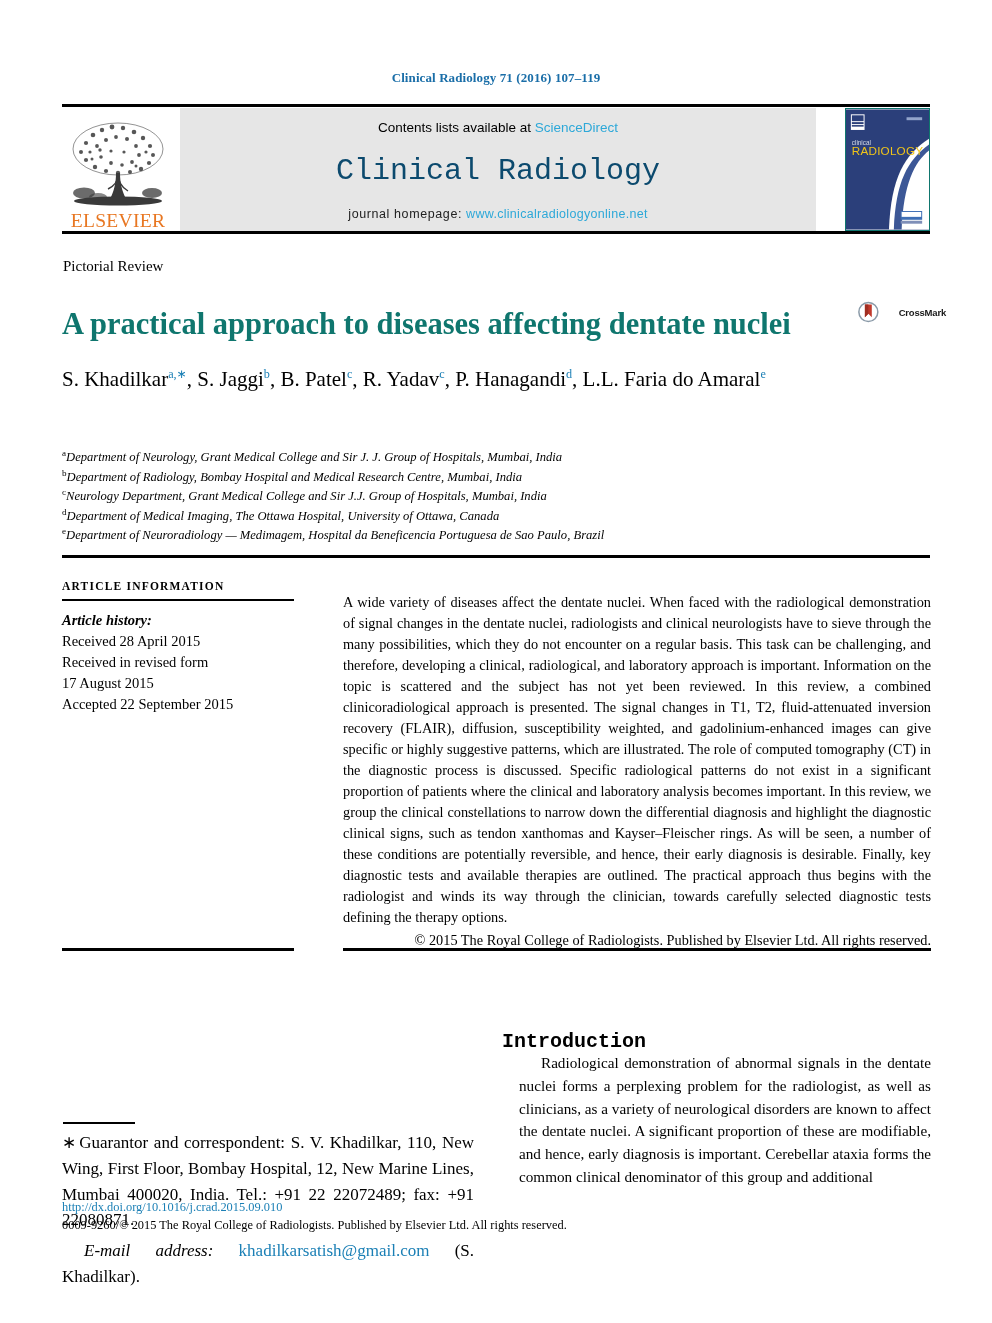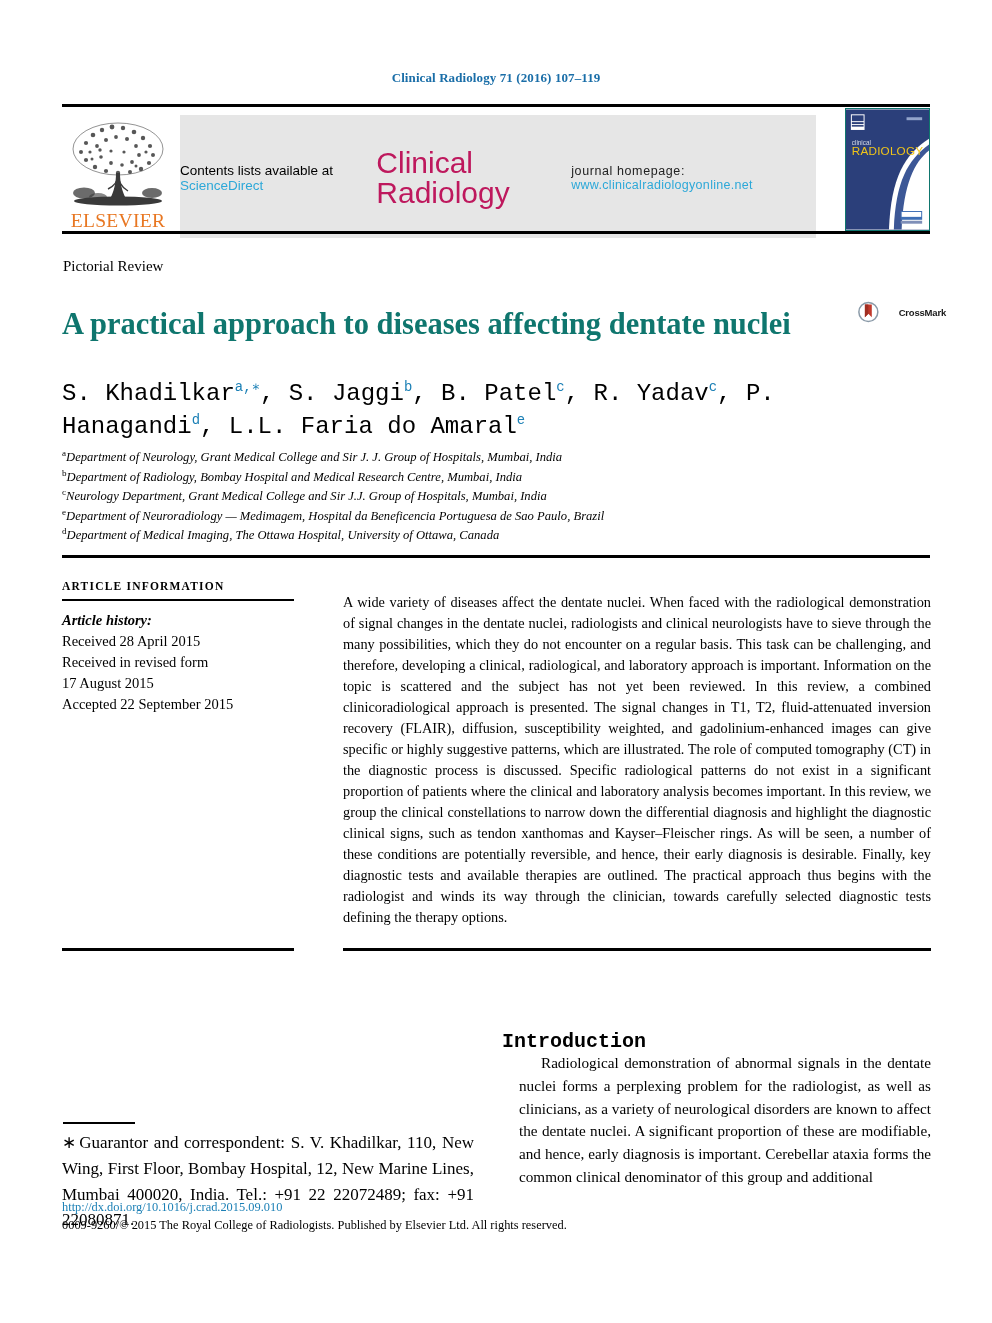--- a/index.html
+++ b/index.html
@@ -74,43 +74,43 @@
   .elsevier-word {
     font-family: "Liberation Serif", serif;
     font-size: 19.5px;
     color: #e87722;
     letter-spacing: 0.3px;
     line-height: 1;
     padding-bottom: 1px;
   }
   .masthead-center {
     position: absolute;
-    left: 118px; top: 11px;
+    left: 118px; top: 4px;
     width: 636px;
     height: 123px;
     background: #e6e6e6;
     display: flex;
-    flex-direction: row;
+    flex-direction: column;
     align-items: center;
     justify-content: space-between;
     padding: 12px 0 10px 0;
     box-sizing: border-box;
   }
   .contents-line {
     font-family: "Liberation Sans", sans-serif;
     font-size: 13.5px;
     color: #000;
   }
   .contents-line .sd-link {
     color: #2da8d8;
   }
   .journal-name {
-    font-family: Liberation Sans, sans-serif;
+    font-family: Liberation Mono, monospace;
     font-size: 30px;
-    color: #be185d;
+    color: #0c4a6e;
     line-height: 1;
   }
   .homepage-line {
     font-family: "Liberation Sans", sans-serif;
     font-size: 12.5px;
     color: #222;
     letter-spacing: 0.6px;
   }
   .homepage-line .hp-link {
     color: #2da8d8;
@@ -159,25 +159,25 @@
     font-family: "Liberation Sans", sans-serif;
     font-size: 9.5px;
     font-weight: bold;
     color: #1a1a1a;
     letter-spacing: -0.2px;
   }
 
   
   .authors {
     position: absolute;
-    left: 62px; top: 377px;
+    left: 62px; top: 365px;
     width: 820px;
-    font-size: 24px;
+    font-size: 21px;
     line-height: 1.38;
-    font-family: Liberation Mono, monospace;
+    font-family: Liberation Serif, serif;
   }
   .authors sup {
     color: #1a7fb5;
     font-size: 0.58em;
     vertical-align: super;
     line-height: 0;
   }
 
   
   .affiliations {
@@ -428,48 +428,54 @@
   </div>
 
   <div class="authors">
     <span><span>S. Khadilkar</span><sup>a,∗</sup></span><span>, </span><span><span>S. Jaggi</span><sup>b</sup></span><span>, </span><span><span>B. Patel</span><sup>c</sup></span><span>, </span><span><span>R. Yadav</span><sup>c</sup></span><span>, </span><span><span>P. Hanagandi</span><sup>d</sup></span><span>, </span><span><span>L.L. Faria do Amaral</span><sup>e</sup></span>
   </div>
 
   <div class="affiliations">
     <div><sup>a</sup><span>Department of Neurology, Grant Medical College and Sir J. J. Group of Hospitals, Mumbai, India</span></div>
     <div><sup>b</sup><span>Department of Radiology, Bombay Hospital and Medical Research Centre, Mumbai, India</span></div>
     <div><sup>c</sup><span>Neurology Department, Grant Medical College and Sir J.J. Group of Hospitals, Mumbai, India</span></div>
+    <div><sup>d</sup><span>Department of Medical Imaging, The Ottawa Hospital, University of Ottawa, Canada</span></div>
     <div><sup>e</sup><span>Department of Neuroradiology — Medimagem, Hospital da Beneficencia Portuguesa de Sao Paulo, Brazil</span></div>
-    <div><sup>d</sup><span>Department of Medical Imaging, The Ottawa Hospital, University of Ottawa, Canada</span></div>
   </div>
 
   <div class="rule-abstract-top"></div>
   <div class="rule-info-bottom"></div>
   <div class="rule-abstract-bottom"></div>
 
   <div class="article-info">
     <div class="ai-heading">ARTICLE INFORMATION</div>
     <div class="ai-rule"></div>
     <div class="ai-subhead">Article history:</div>
     <div class="ai-line">Received 28 April 2015</div>
     <div class="ai-line">Received in revised form</div>
     <div class="ai-line">17 August 2015</div>
     <div class="ai-line">Accepted 22 September 2015</div>
   </div>
 
   <div class="abstract">
     <div>A wide variety of diseases affect the dentate nuclei. When faced with the radiological demonstration of signal changes in the dentate nuclei, radiologists and clinical neurologists have to sieve through the many possibilities, which they do not encounter on a regular basis. This task can be challenging, and therefore, developing a clinical, radiological, and laboratory approach is important. Information on the topic is scattered and the subject has not yet been reviewed. In this review, a combined clinicoradiological approach is presented. The signal changes in T1, T2, fluid-attenuated inversion recovery (FLAIR), diffusion, susceptibility weighted, and gadolinium-enhanced images can give specific or highly suggestive patterns, which are illustrated. The role of computed tomography (CT) in the diagnostic process is discussed. Specific radiological patterns do not exist in a significant proportion of patients where the clinical and laboratory analysis becomes important. In this review, we group the clinical constellations to narrow down the differential diagnosis and highlight the diagnostic clinical signs, such as tendon xanthomas and Kayser–Fleischer rings. As will be seen, a number of these conditions are potentially reversible, and hence, their early diagnosis is desirable. Finally, key diagnostic tests and available therapies are outlined. The practical approach thus begins with the radiologist and winds its way through the clinician, towards carefully selected diagnostic tests defining the therapy options.</div>
+    <div class="abstract-copyright">© 2015 The Royal College of Radiologists. Published by Elsevier Ltd. All rights reserved.</div>
   </div>
 
   <h2 class="intro-heading">Introduction</h2>
   <div class="intro-body">Radiological demonstration of abnormal signals in the dentate nuclei forms a perplexing problem for the radiologist, as well as clinicians, as a variety of neurological disorders are known to affect the dentate nuclei. A significant proportion of these are modifiable, and hence, early diagnosis is important. Cerebellar ataxia forms the common clinical denominator of this group and additional</div>
 
   <div class="footnote-rule"></div>
   <div class="footnote">
     <div>
       <span class="star-mark">∗</span><span>Guarantor and correspondent: S. V. Khadilkar, 110, New Wing, First Floor, Bombay Hospital, 12, New Marine Lines, Mumbai 400020, India. Tel.: +91 22 22072489; fax: +91 22080871.</span>
     </div>
+    <div class="footnote-email">
+      <i>E-mail address:</i>
+      <span class="mail-link">khadilkarsatish@gmail.com</span>
+      <span>(S. Khadilkar).</span>
+    </div>
   </div>
 
   <div class="doi-line">http://dx.doi.org/10.1016/j.crad.2015.09.010</div>
   <div class="copyright-line">0009-9260/© 2015 The Royal College of Radiologists. Published by Elsevier Ltd. All rights reserved.</div>
 
 </div>
 
 </body></html>

